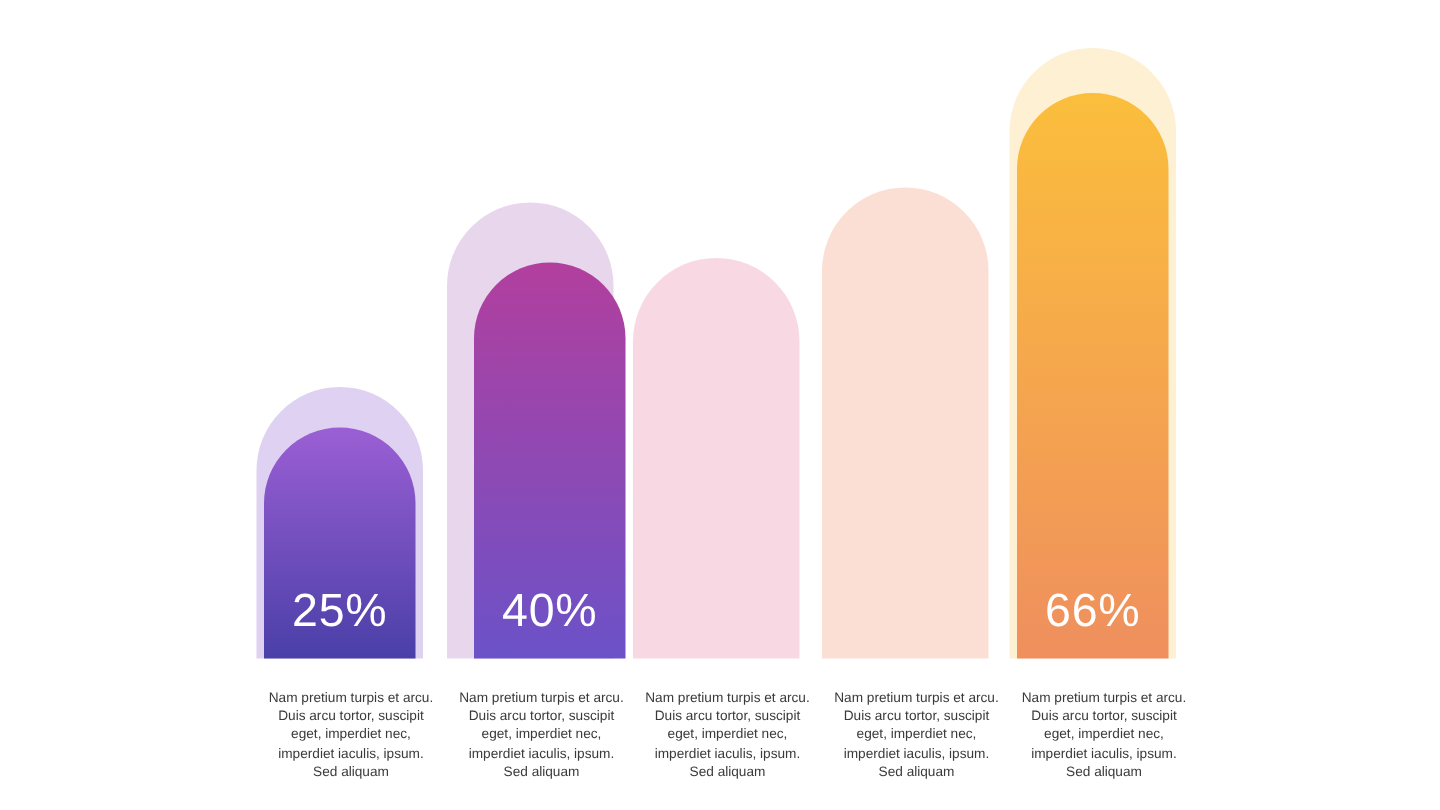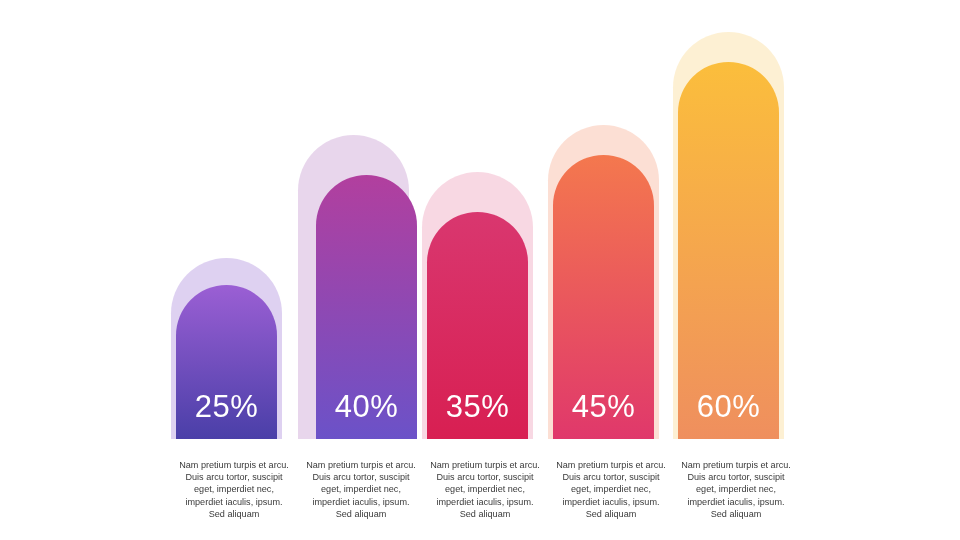--- a/index.html
+++ b/index.html
@@ -65,33 +65,27 @@
       </div>
       <div class="bar-group" style="left: 298px; top: 0px; width: 111px; height: 540px;">
         <div class="ghost-bar" style="left: 0px; top: 135px; width: 111px; height: 304px; background: rgb(203, 164, 212);"></div>
         <div class="solid-bar" style="left: 18px; top: 175px; width: 101px; height: 264px; background: linear-gradient(rgb(178, 63, 158) 0%, rgb(107, 82, 200) 100%);">
           <div class="pct-label" style="bottom: 14px;">40%</div>
         </div>
         <div class="caption" style="left: 7px; top: 459px; width: 112px;">Nam pretium turpis et arcu. Duis arcu tortor, suscipit eget, imperdiet nec, imperdiet iaculis, ipsum. Sed aliquam</div>
       </div>
       <div class="bar-group" style="left: 422px; top: 0px; width: 111px; height: 540px;">
         <div class="ghost-bar" style="left: 0px; top: 172px; width: 111px; height: 267px; background: rgb(240, 168, 192);"></div>
-        <div class="solid-bar" style="left: 5px; top: 212px; width: 101px; height: 227px; background: linear-gradient(rgb(217, 55, 111) 0%, rgb(216, 31, 82) 100%);">
-          <div class="pct-label" style="bottom: 14px;">35%</div>
-        </div>
         <div class="caption" style="left: 7px; top: 459px; width: 112px;">Nam pretium turpis et arcu. Duis arcu tortor, suscipit eget, imperdiet nec, imperdiet iaculis, ipsum. Sed aliquam</div>
       </div>
       <div class="bar-group" style="left: 548px; top: 0px; width: 111px; height: 540px;">
         <div class="ghost-bar" style="left: 0px; top: 125px; width: 111px; height: 314px; background: rgb(248, 183, 160);"></div>
-        <div class="solid-bar" style="left: 5px; top: 155px; width: 101px; height: 284px; background: linear-gradient(rgb(244, 120, 78) 0%, rgb(224, 56, 107) 100%);">
-          <div class="pct-label" style="bottom: 14px;">45%</div>
-        </div>
         <div class="caption" style="left: 7px; top: 459px; width: 112px;">Nam pretium turpis et arcu. Duis arcu tortor, suscipit eget, imperdiet nec, imperdiet iaculis, ipsum. Sed aliquam</div>
       </div>
       <div class="bar-group" style="left: 673px; top: 0px; width: 111px; height: 540px;">
         <div class="ghost-bar" style="left: 0px; top: 32px; width: 111px; height: 407px; background: rgb(251, 221, 158);"></div>
         <div class="solid-bar" style="left: 5px; top: 62px; width: 101px; height: 377px; background: linear-gradient(rgb(251, 190, 60) 0%, rgb(239, 143, 94) 100%);">
-          <div class="pct-label" style="bottom: 14px;">60%</div>
+          <div class="pct-label" style="bottom: 14px;">66%</div>
         </div>
         <div class="caption" style="left: 7px; top: 459px; width: 112px;">Nam pretium turpis et arcu. Duis arcu tortor, suscipit eget, imperdiet nec, imperdiet iaculis, ipsum. Sed aliquam</div>
       </div>
     </div>
 </div>
 
 </body></html>

